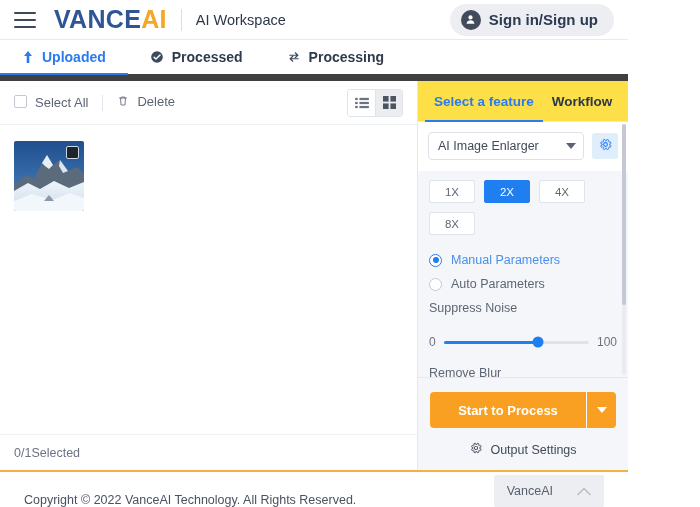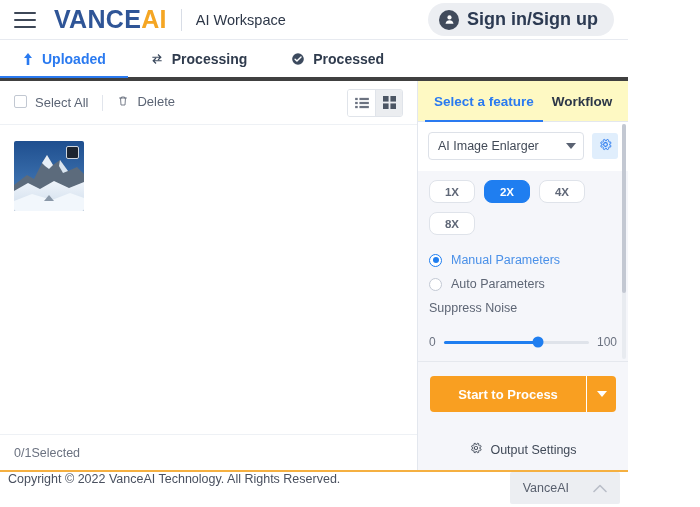--- a/index.html
+++ b/index.html
@@ -35,28 +35,28 @@
     margin-left: auto;
     display: flex; align-items: center; gap: 8px;
     background: #eceef2; border-radius: 18px;
     padding: 6px 16px 6px 11px;
     cursor: pointer;
   }
   .signin .avatar {
     width: 20px; height: 20px; border-radius: 50%;
     background: #414b5c; display: flex; align-items: center; justify-content: center;
   }
-  .signin .label { font-size: 18px; font-weight: 700; color: #2c3a52; white-space: nowrap; }
+  .signin .label { font-size: 15px; font-weight: 700; color: #2c3a52; white-space: nowrap; }
 
   
   .tabsrow {
     height: 41px; flex: 0 0 41px;
     display: flex; align-items: stretch;
     background: #fff;
-    border-bottom: 4px solid #404040;
+    border-bottom: 7px solid #404040;
   }
   .tab {
     display: flex; align-items: center; gap: 8px;
     padding: 0 22px; cursor: pointer;
     font-size: 14px; font-weight: 700; color: #2f3b4d;
     position: relative;
   }
   .tab.active { color: #2a7af0; }
   .tab.active::after {
     content: ""; position: absolute; left: 0; right: 0; bottom: -1px;
@@ -120,21 +120,21 @@
     display: flex; align-items: center; padding: 0 14px;
     font-size: 12.5px; color: #6b7280;
     border-top: 1px solid #eef1f5;
   }
   .statusbar .sel-count { margin-right: 0; }
 
   
   .panel { flex: 0 0 210px; display: flex; flex-direction: column; background: #f5f6fa; min-width: 0; }
   .panel-tabs {
     height: 41px; flex: 0 0 41px; display: flex; align-items: stretch;
-    background: #fef9c3; border-bottom: 1px solid #e3e7ee; padding-left: 7px;
+    background: #fde047; border-bottom: 1px solid #e3e7ee; padding-left: 7px;
   }
   .ptab {
     display: flex; align-items: center; padding: 0 9px;
     font-size: 13.5px; font-weight: 700; color: #2d3748; cursor: pointer; position: relative;
   }
   .ptab.active { color: #2a7af0; }
   .ptab.active::after {
     content: ""; position: absolute; left: 0; right: 0; bottom: -1px; height: 2.5px; background: #2a7af0;
   }
 
@@ -155,22 +155,22 @@
   .caret-down { width: 0; height: 0; border-left: 5px solid transparent; border-right: 5px solid transparent;
     border-top: 6px solid #5a6272; margin-left: 4px; flex: 0 0 auto; }
   .gear-btn {
     flex: 0 0 auto; width: 26px; height: 26px; border-radius: 3px;
     background: #e0eefc; display: flex; align-items: center; justify-content: center; cursor: pointer;
   }
 
   .panel-inner { padding: 9px 11px 0 11px; }
   .scale-row { display: flex; flex-wrap: wrap; gap: 9px; margin-bottom: 2px; }
   .scale-btn {
-    width: 46px; height: 23px; border: 1px solid #dfe3ea; border-radius: 8px;
-    background: #fff; font-size: 11.5px; font-weight: 700; color: #5f6777;
+    width: 46px; height: 23px; border: 1px solid #dfe3ea; border-radius: 2px;
+    background: #fff; font-size: 11.5px; font-weight: 400; color: #5f6777;
     display: flex; align-items: center; justify-content: center; cursor: pointer;
   }
   .scale-btn.active { background: #1f7ef0; border-color: #1f7ef0; color: #fff; }
 
   .radio-group { margin-top: 18px; }
   .radio-item { display: flex; align-items: center; gap: 9px; margin-bottom: 10px; cursor: pointer; }
   .radio {
     width: 13px; height: 13px; border-radius: 50%; border: 1.5px solid #c3c9d4; background: #fff;
     flex: 0 0 auto; display: flex; align-items: center; justify-content: center;
   }
@@ -211,30 +211,30 @@
     font-size: 13px; font-weight: 700; height: 36px; cursor: pointer;
     white-space: nowrap;
   }
   .process-caret {
     flex: 0 0 30px; background: #f99f21; border-left: 1px solid #fff;
     display: flex; align-items: center; justify-content: center; cursor: pointer;
   }
   .caret-wt { width: 0; height: 0; border-left: 5px solid transparent; border-right: 5px solid transparent;
     border-top: 6px solid #fff; }
   .output-settings {
-    margin-top: 29px; display: flex; align-items: center; justify-content: center; gap: 7px;
+    margin-top: 13px; display: flex; align-items: center; justify-content: center; gap: 7px;
     font-size: 12.5px; color: #414a58; cursor: pointer;
   }
 
   
   .footer {
     height: 37px; flex: 0 0 37px;
     border-top: 2px solid #f5b041;
     background: #fff;
-    display: flex; align-items: flex-start; padding: 0 8px;
+    display: flex; align-items: flex-end; padding: 0 24px;
   }
   .copyright { font-size: 12.5px; color: #4a5160; }
   .lang {
     margin-left: auto; background: #eceef2; border-radius: 2px;
     display: flex; align-items: center; gap: 24px;
     padding: 7px 13px; cursor: pointer;
   }
   .lang .lname { font-size: 12.5px; color: #585f6d; }
   .chev-up { display: block; }
 </style>
@@ -270,34 +270,34 @@
       <span class="ic">
         <svg width="12" height="14" viewBox="0 0 12 14" aria-hidden="true">
           <path d="M6 1 L10 6 H7.3 V13 H4.7 V6 H2 Z" fill="#2a7af0"></path>
         </svg>
       </span>
       <span>Uploaded</span>
     </div>
     <div class="tab">
       <span class="ic">
         <svg width="14" height="14" viewBox="0 0 24 24" aria-hidden="true">
+          <circle cx="12" cy="12" r="10" fill="#3c4a5e"></circle>
+          <path d="M7 12.3l3.2 3.2L17.2 8.5" stroke="#ffffff" stroke-width="2.4" fill="none" stroke-linecap="round" stroke-linejoin="round"></path>
+        </svg>
+      </span>
+      <span>Processed</span>
+    </div>
+    <div class="tab">
+      <span class="ic">
+        <svg width="14" height="14" viewBox="0 0 24 24" aria-hidden="true">
           <path d="M4 8h12l-3-3 1.4-1.4L20 9l-5.6 5.4L13 13l3-3H4z" fill="#3c4a5e"></path>
           <path d="M20 16H8l3 3-1.4 1.4L4 15l5.6-5.4L11 11l-3 3h12z" fill="#3c4a5e"></path>
         </svg>
       </span>
       <span>Processing</span>
-    </div>
-    <div class="tab">
-      <span class="ic">
-        <svg width="14" height="14" viewBox="0 0 24 24" aria-hidden="true">
-          <circle cx="12" cy="12" r="10" fill="#3c4a5e"></circle>
-          <path d="M7 12.3l3.2 3.2L17.2 8.5" stroke="#ffffff" stroke-width="2.4" fill="none" stroke-linecap="round" stroke-linejoin="round"></path>
-        </svg>
-      </span>
-      <span>Processed</span>
     </div>
   </div>
 
   <div class="body">
 
     <div class="main">
 
       <div class="toolbar">
         <div class="tool-item">
           <span class="chk"></span>

